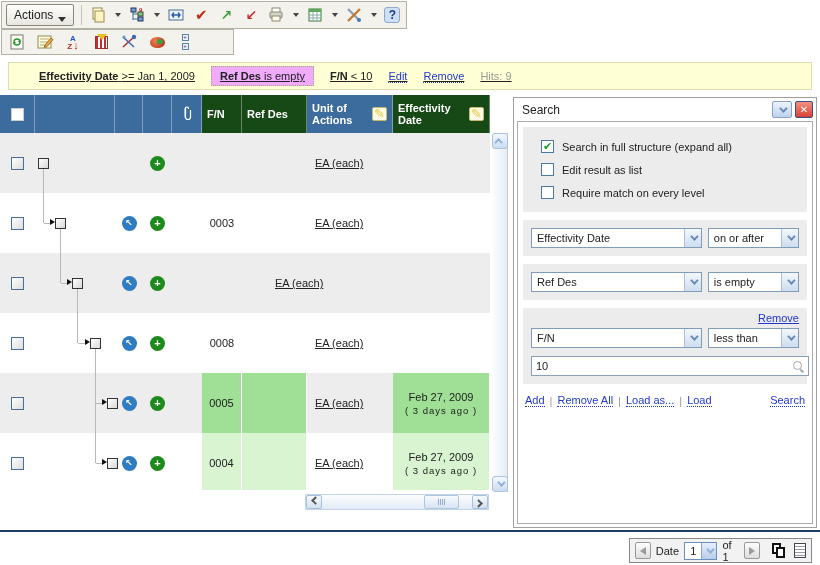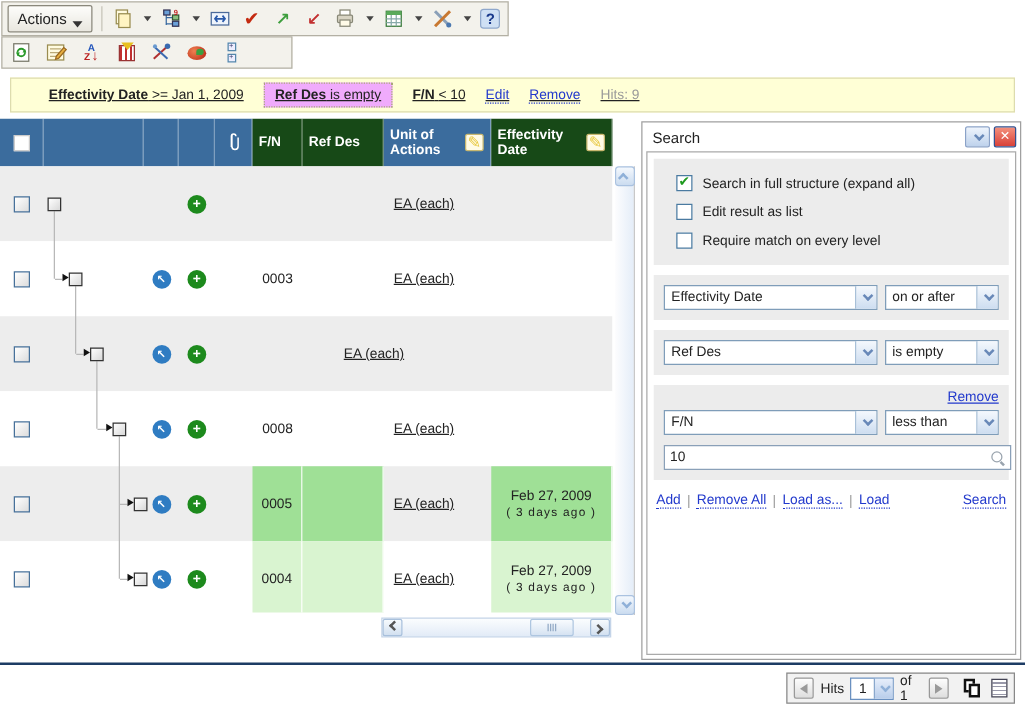--- a/index.html
+++ b/index.html
@@ -544,21 +544,21 @@
         <a class="link right">Search</a>
       </div>
     </div>
   </div>
 
   <div id="navline"></div>
   <div id="pager">
     <span class="pg-btn">
         <span class="tri-l"></span>
       </span>
-    <span>Hits</span>
+    <span>Date</span>
     <span class="pg-sel">
       <span class="val">1</span>
       <span class="btn">
           <span class="chev down"></span>
         </span>
     </span>
     <span>of 1</span>
     <span class="pg-btn">
         <span class="tri-r"></span>
       </span>

